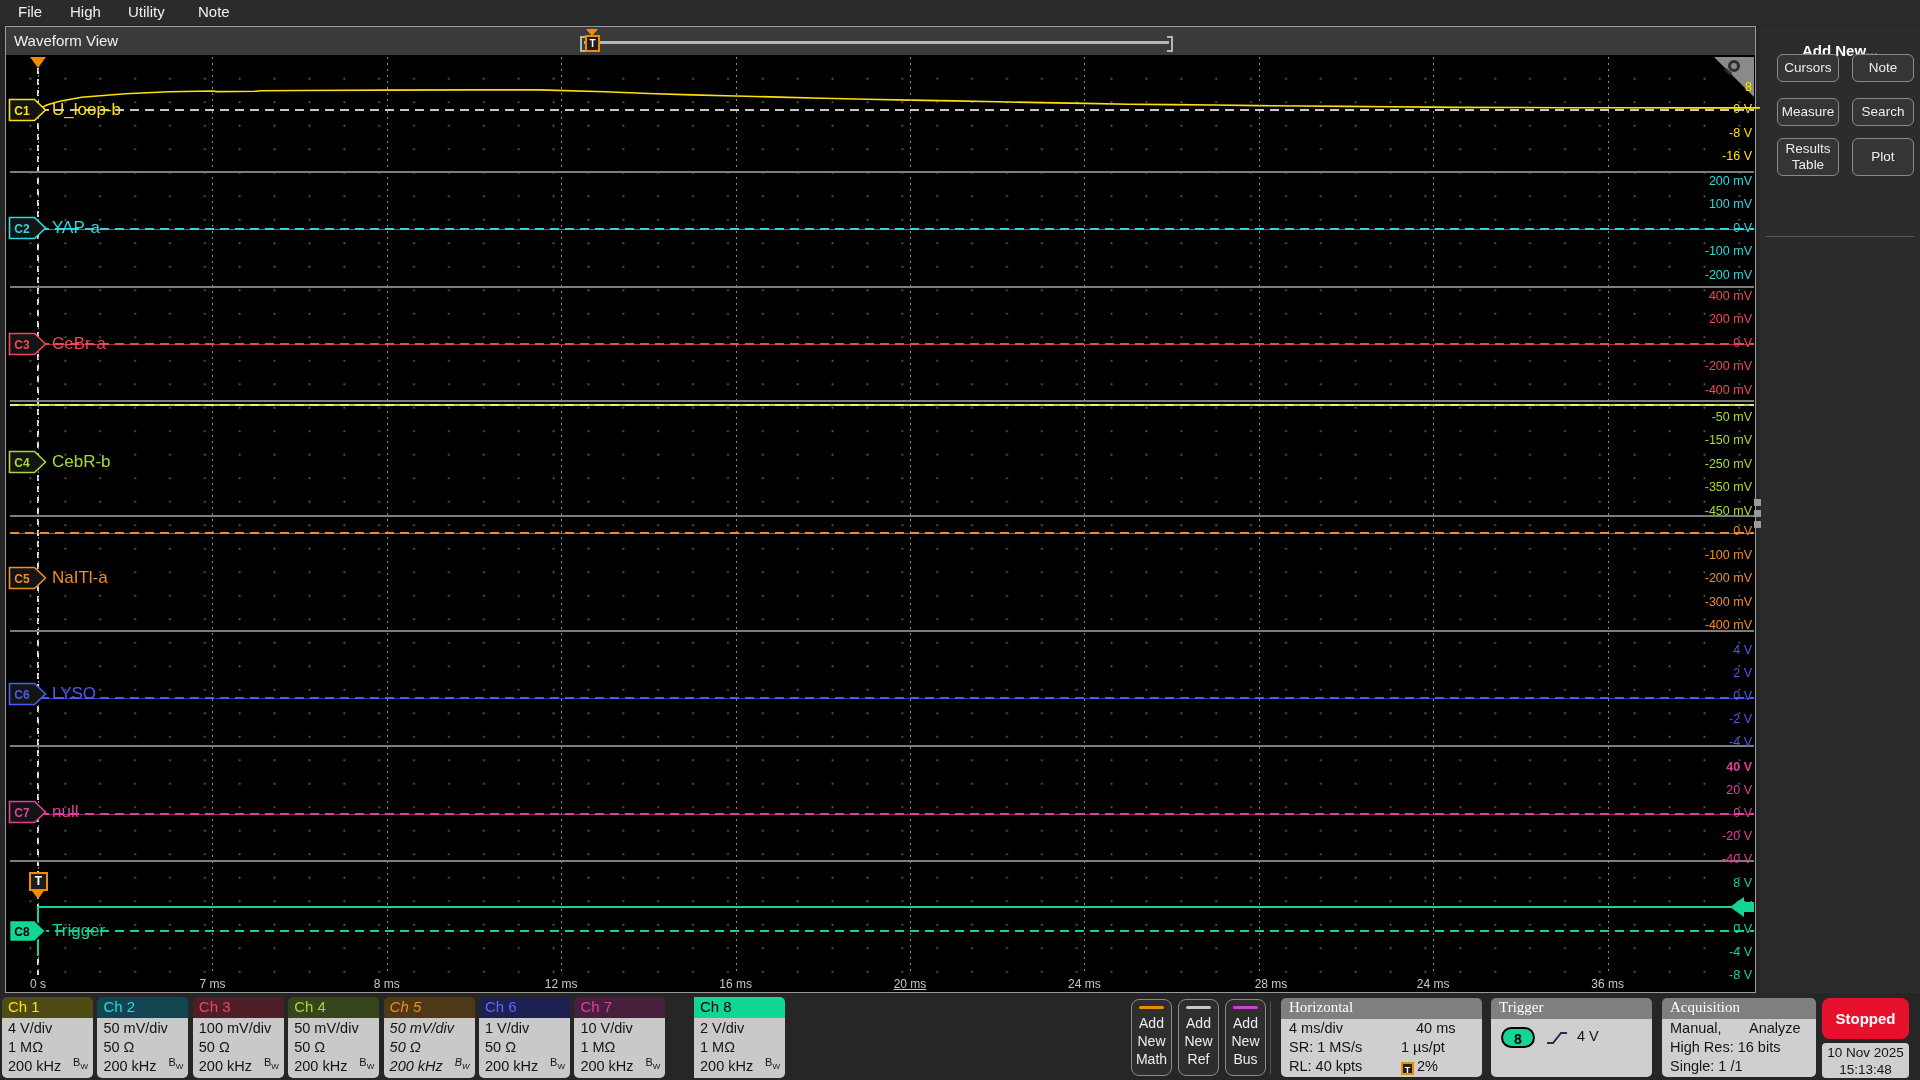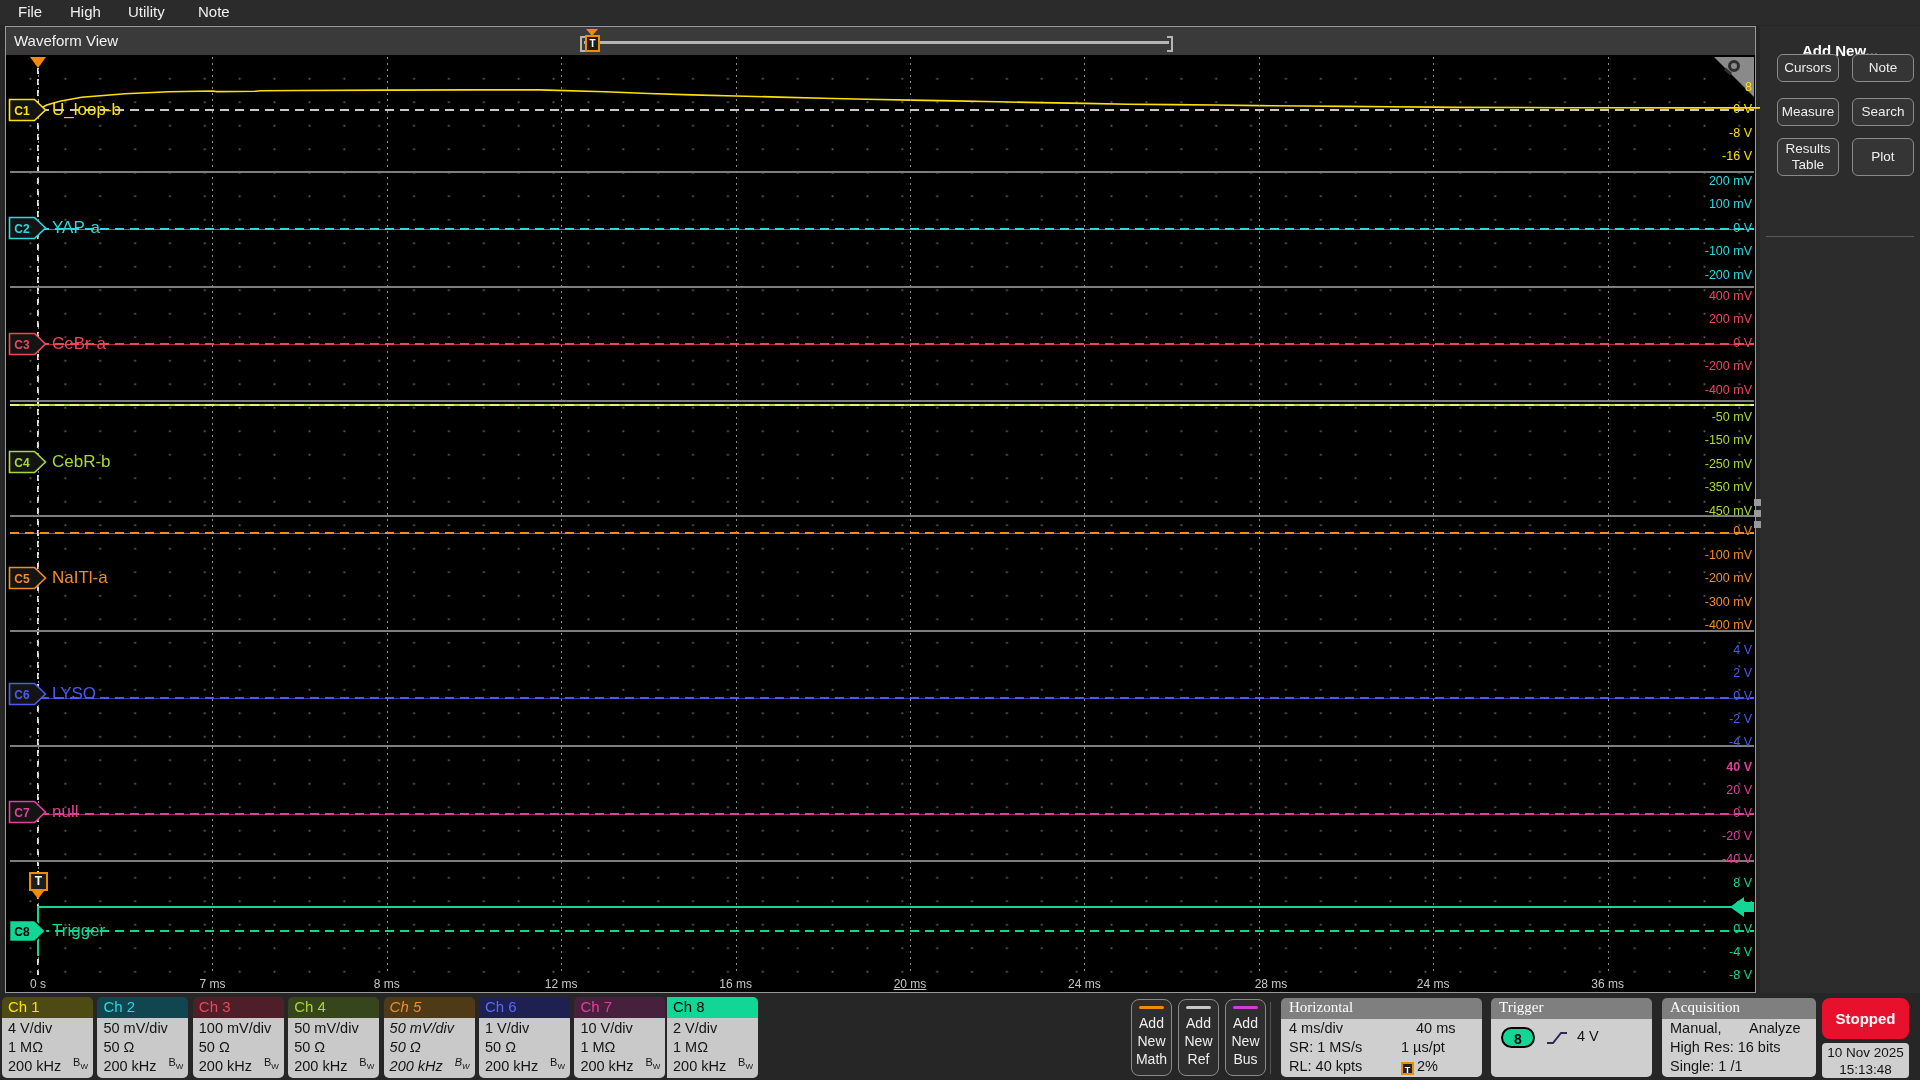--- a/index.html
+++ b/index.html
@@ -354,21 +354,21 @@
     </div>
     <div class="chb" style="left: 574.4px;">
       <div class="chb-head" style="background: rgb(70, 32, 60); color: rgb(224, 64, 154);">Ch 7</div>
       <div class="chb-body">
         <div>10 V/div</div>
     <div>1 MΩ</div>
     <div>200 kHz</div>
     <span class="bw">B<sub>W</sub></span>
       </div>
     </div>
-    <div class="chb" style="left: 643px; padding-left: 24px;">
+    <div class="chb" style="left: 670px; padding-left: 24px;">
       <div class="chb-head" style="background: rgb(18, 214, 149); color: rgb(0, 0, 0);">Ch 8</div>
       <div class="chb-body">
         <div>2 V/div</div>
     <div>1 MΩ</div>
     <div>200 kHz</div>
     <span class="bw">B<sub>W</sub></span>
       </div>
     </div>
     <div class="anb" style="left: 1131px;"><span class="bar" style="background:#f08c00"></span>Add<br>New<br>Math</div>
     <div class="anb" style="left: 1178px;"><span class="bar" style="background:#c8c8c8"></span>Add<br>New<br>Ref</div>

